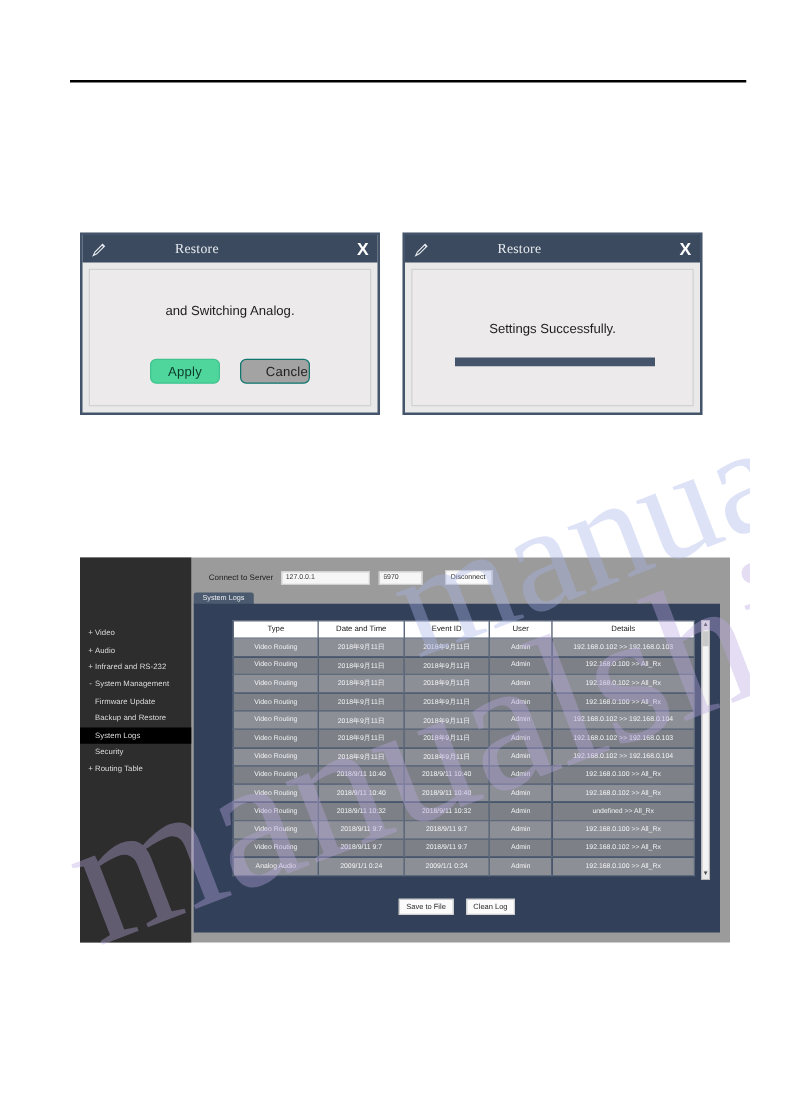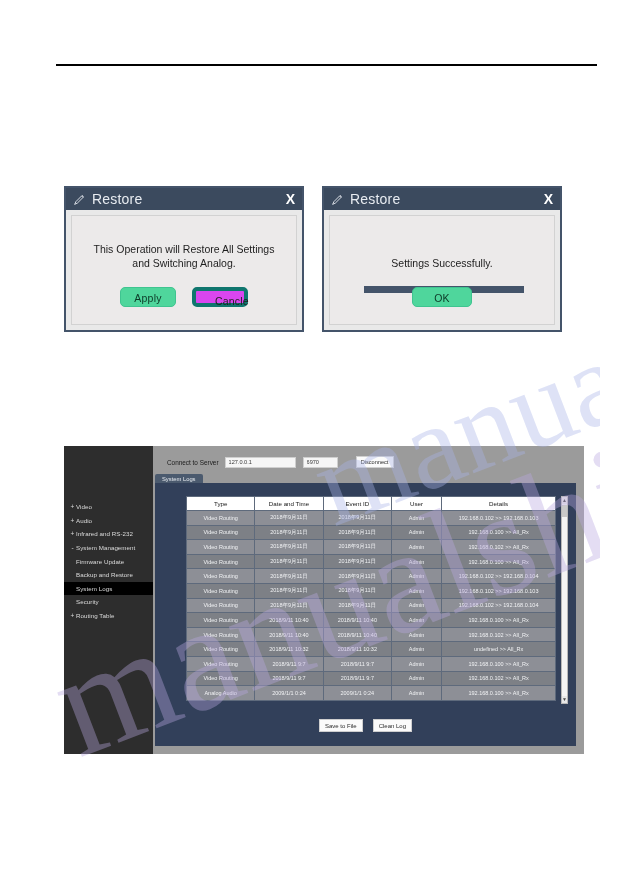--- a/index.html
+++ b/index.html
@@ -81,23 +81,24 @@
     position: relative;
   }
   .dlg-pencil {
     width: 13px;
     height: 13px;
     flex: 0 0 auto;
     margin-right: 6px;
   }
   .dlg-title {
     color: #e8ecf1;
-    font-size: 14px;
+    font-size: 11px;
     letter-spacing: 0.2px;
-    font-family: Liberation Sans, sans-serif;
+    font-family: Liberation Serif, serif;
+    margin-left: 48px;
   }
   .dlg-close {
     position: absolute;
     right: 7px;
     top: 2px;
     color: #ffffff;
     font-size: 14px;
     font-weight: bold;
     line-height: 18px;
     font-family: "Liberation Sans", sans-serif;
@@ -157,22 +158,22 @@
     box-sizing: border-box;
     cursor: pointer;
     letter-spacing: 0.2px;
   }
   .btn-green {
     background: #4fd69c;
     border: 1px solid #3fc490;
     color: #0d3a28;
   }
   .btn-white {
-    background: #d946ef;
-    border: 4px solid #0f766e;
+    background: #a3a3a3;
+    border: 1px solid #0f766e;
     color: #1d1d1d;
     padding-left: 19px;
   }
   .btn-ok { width: 60px; }
 
   
   .app {
     position: absolute;
     left: 64px;
     top: 446px;
@@ -409,21 +410,20 @@
   <div class="dlg-titlebar">
     <svg class="dlg-pencil" viewBox="0 0 16 16">
       <path d="M2 14 L3.6 10.6 L11.2 3 L13 4.8 L5.4 12.4 Z" fill="none" stroke="#e8ecf1" stroke-width="1.1"></path>
       <path d="M10.6 3.6 L12.4 5.4" stroke="#e8ecf1" stroke-width="1.1"></path>
     </svg>
     <span class="dlg-title">Restore</span>
     <span class="dlg-close">X</span>
   </div>
   <div class="dlg-body">
     <div class="dlg-msg">
-      <div>This Operation will Restore All Settings</div>
       <div>and Switching Analog.</div>
     </div>
     <div class="dlg-buttons">
       <div class="btn btn-green">Apply</div>
       <div class="btn btn-white">Cancle</div>
     </div>
   </div>
 </div>
 
 <div class="dialog dlg-success">
@@ -431,23 +431,20 @@
     <svg class="dlg-pencil" viewBox="0 0 16 16">
       <path d="M2 14 L3.6 10.6 L11.2 3 L13 4.8 L5.4 12.4 Z" fill="none" stroke="#e8ecf1" stroke-width="1.1"></path>
       <path d="M10.6 3.6 L12.4 5.4" stroke="#e8ecf1" stroke-width="1.1"></path>
     </svg>
     <span class="dlg-title">Restore</span>
     <span class="dlg-close">X</span>
   </div>
   <div class="dlg-body">
     <div class="dlg-msg dlg-msg-2">Settings Successfully.</div>
     <div class="progress-track"></div>
-    <div class="dlg-buttons dlg-buttons-single">
-      <div class="btn btn-green btn-ok">OK</div>
-    </div>
   </div>
 </div>
 
 <div class="app">
 
   <div class="app-sidebar">
     <div class="side-list">
       <div class="side-item">
         <span class="twisty">+</span>
         <span>Video</span>

